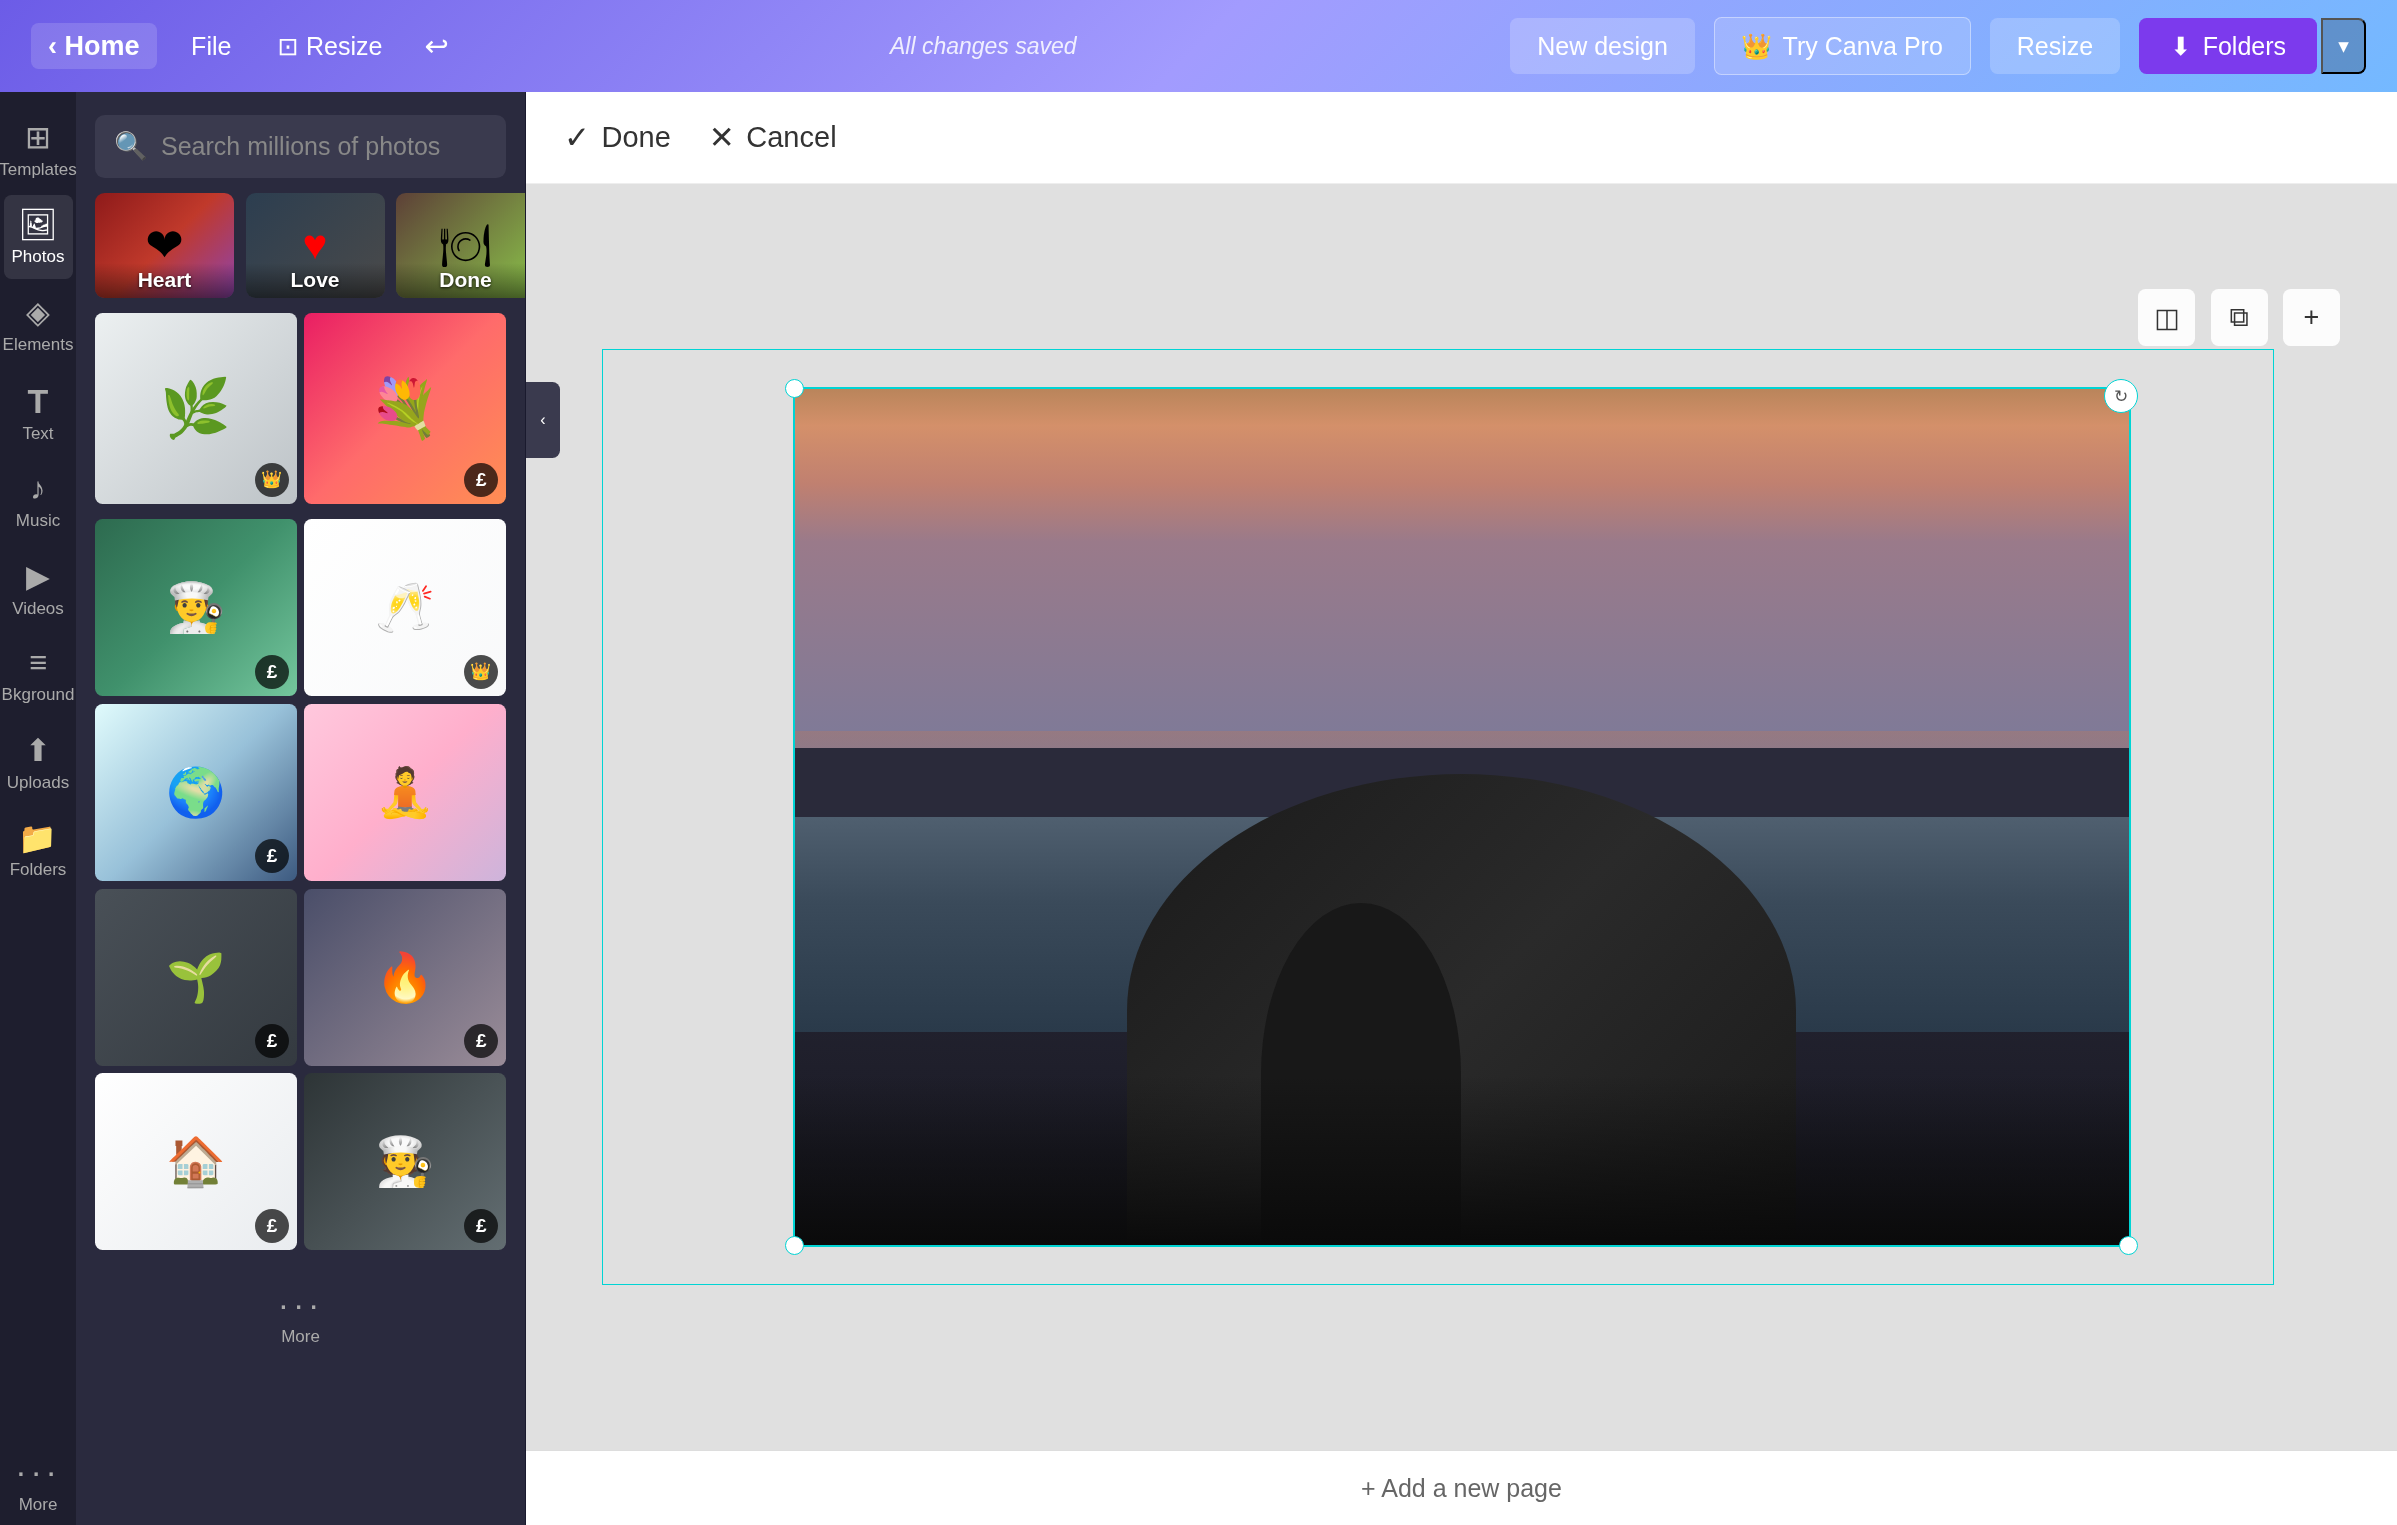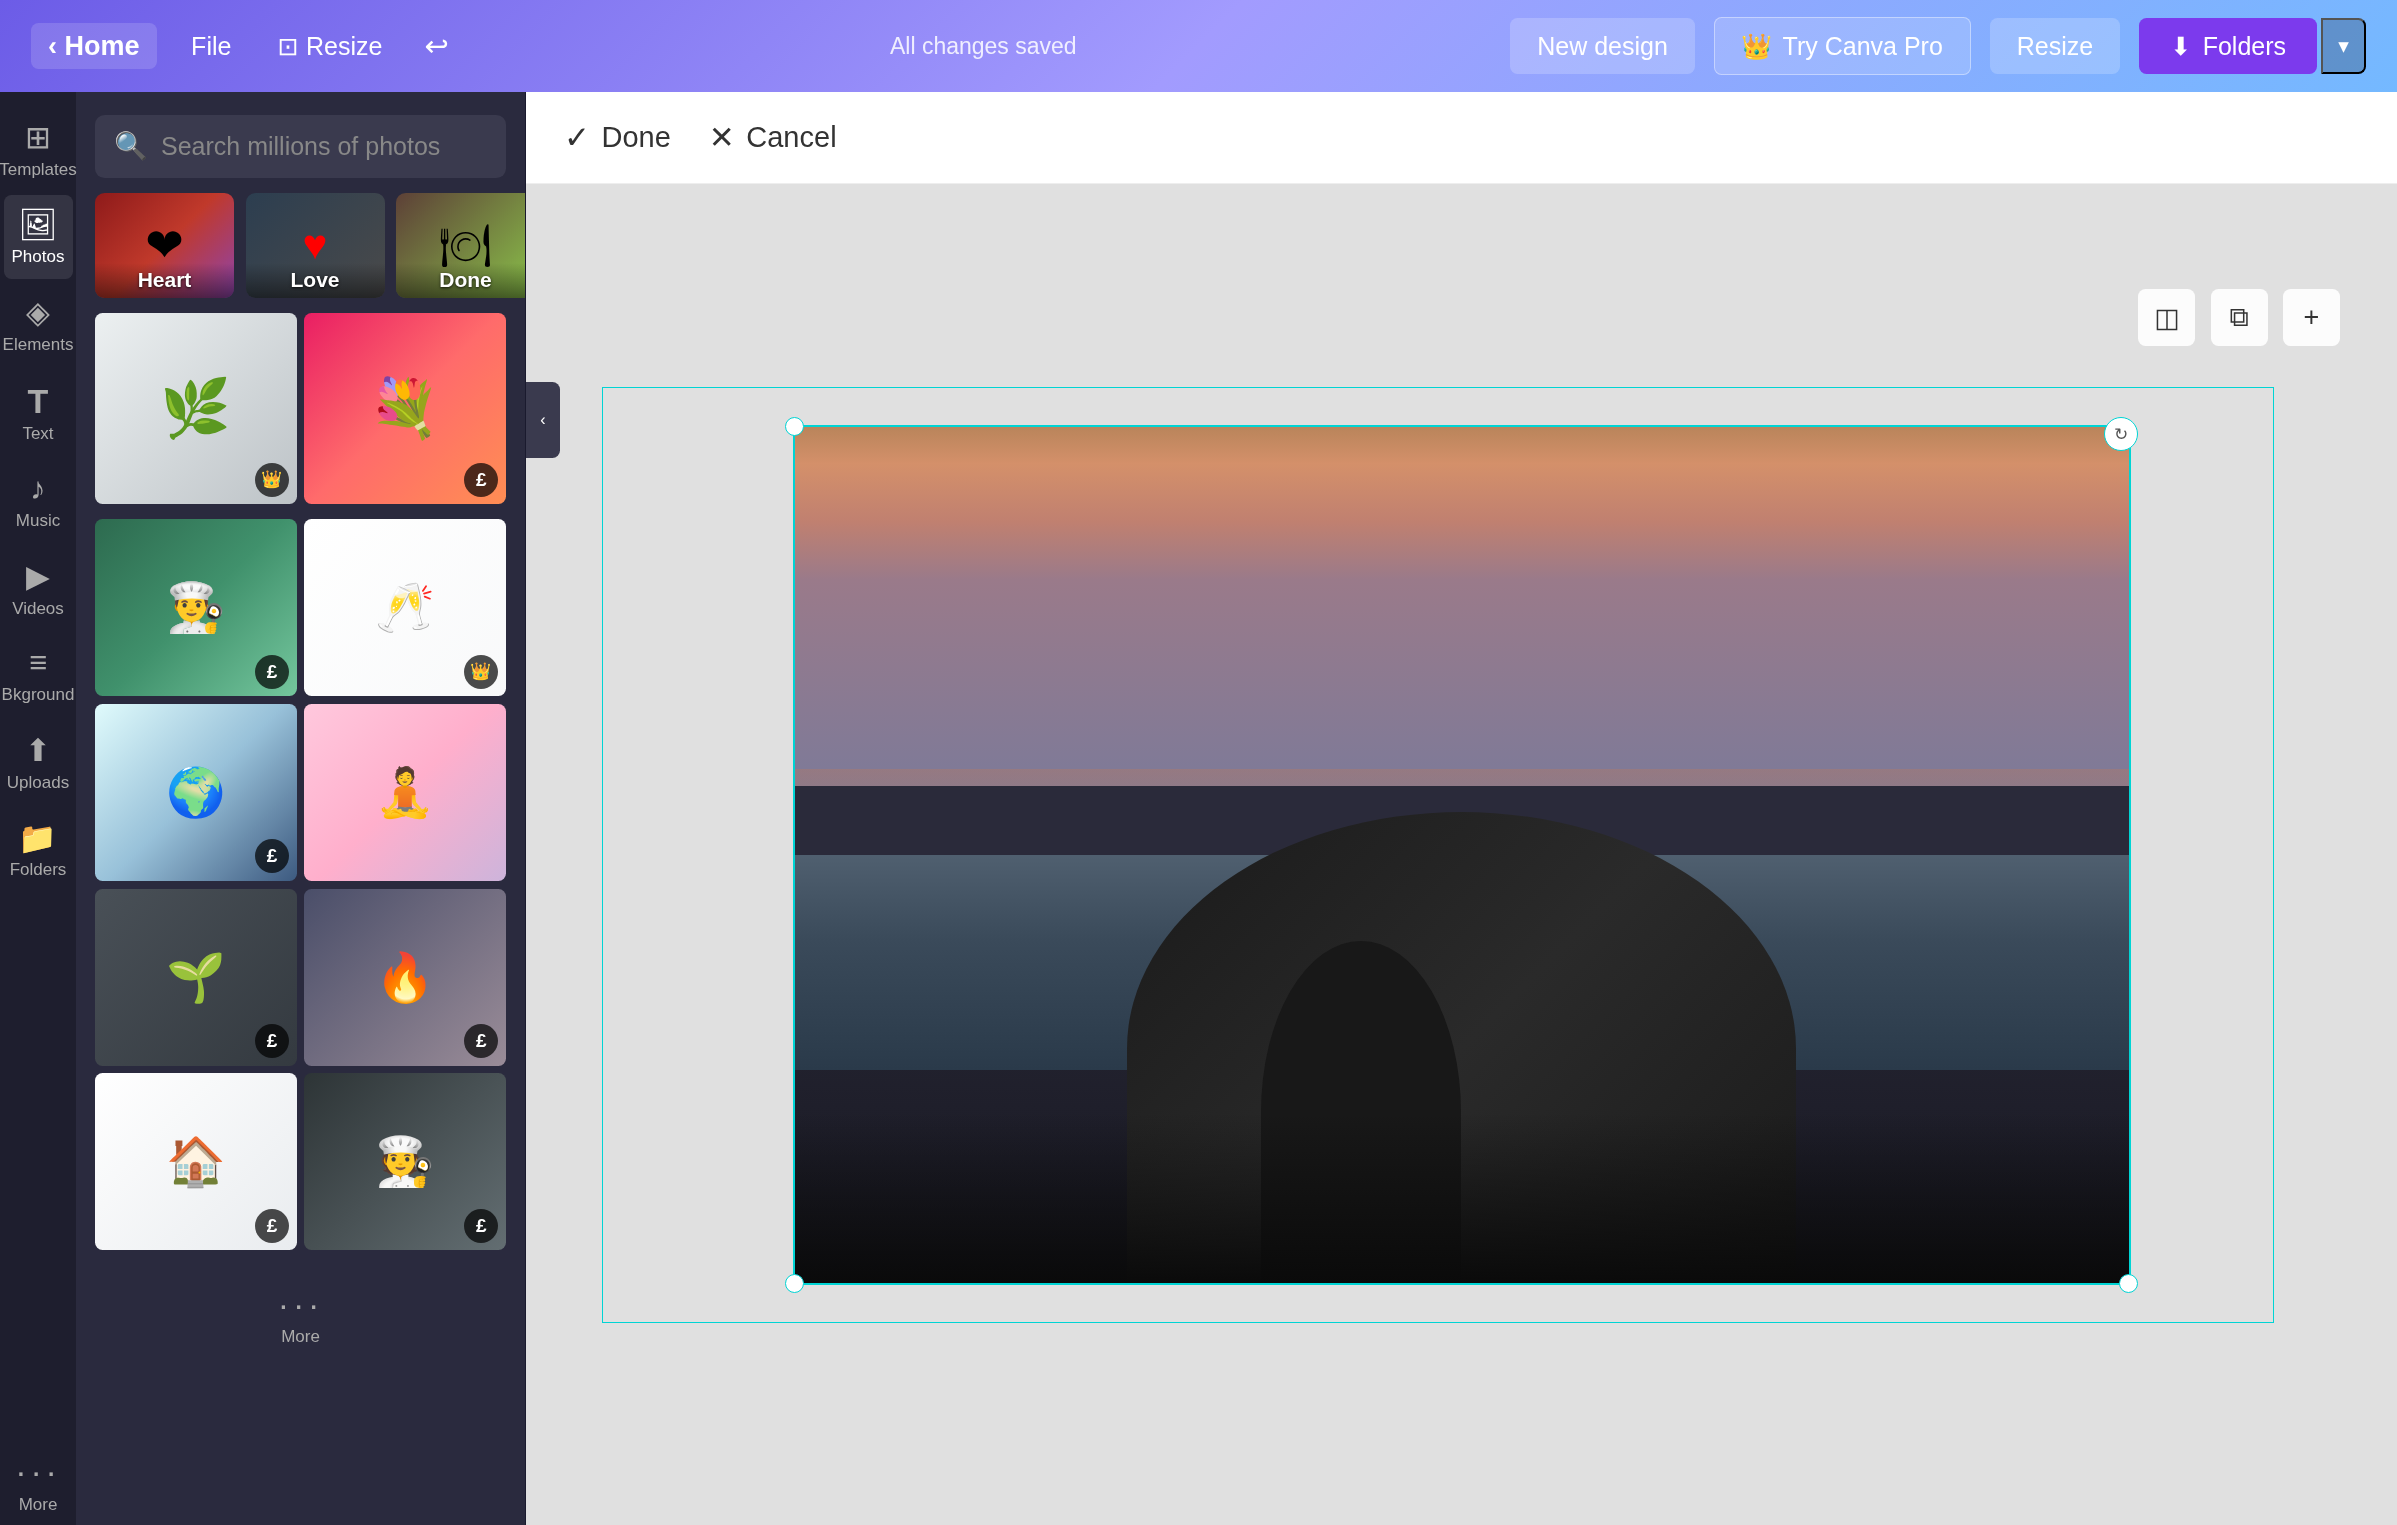--- a/index.html
+++ b/index.html
@@ -15,21 +15,21 @@
       display: flex; align-items: center; gap: 7.6px;
       color: white; font-size: 27px; font-weight: 600; cursor: pointer;
       background: rgba(255,255,255,0.15); border-radius: 7.6px; padding: 7.6px 17px;
     }
     .nav-file-btn, .nav-resize-btn {
       color: white; font-size: 25px; font-weight: 500; cursor: pointer;
       padding: 7.6px 11.5px;
     }
     .nav-resize-btn { display: flex; align-items: center; gap: 7.6px; }
     .nav-undo { color: white; font-size: 29px; cursor: pointer; padding: 7.6px; }
-    .nav-saved { color: rgba(255,255,255,0.85); font-size: 23px; flex: 1; text-align: center; }
+    .nav-saved { color: rgba(255,255,255,0.85); font-size: 23px; flex: 1; text-align: center; font-style: italic; }
     .nav-right { display: flex; align-items: center; gap: 19px; }
     .nav-new-design {
       background: rgba(255,255,255,0.2); color: white; border: none;
       border-radius: 7.6px; padding: 13.4px 27px; font-size: 25px; cursor: pointer;
     }
     .nav-try-pro {
       background: rgba(255,255,255,0.15); color: white; border: 1.9px solid rgba(255,255,255,0.4);
       border-radius: 7.6px; padding: 13.4px 27px; font-size: 25px; cursor: pointer;
       display: flex; align-items: center; gap: 9.6px;
     }
@@ -491,14 +491,15 @@
         <div class="handle handle-tl"></div>
         <div class="handle handle-bl"></div>
         <div class="handle handle-br"></div>
         <div class="handle-rotate">↻</div>
       </div>
 
       <div class="outer-selection"></div>
     </div>
   </div>
 
+  <div class="add-page">+ Add a new page</div>
 </div>
 
 
 </body></html>

